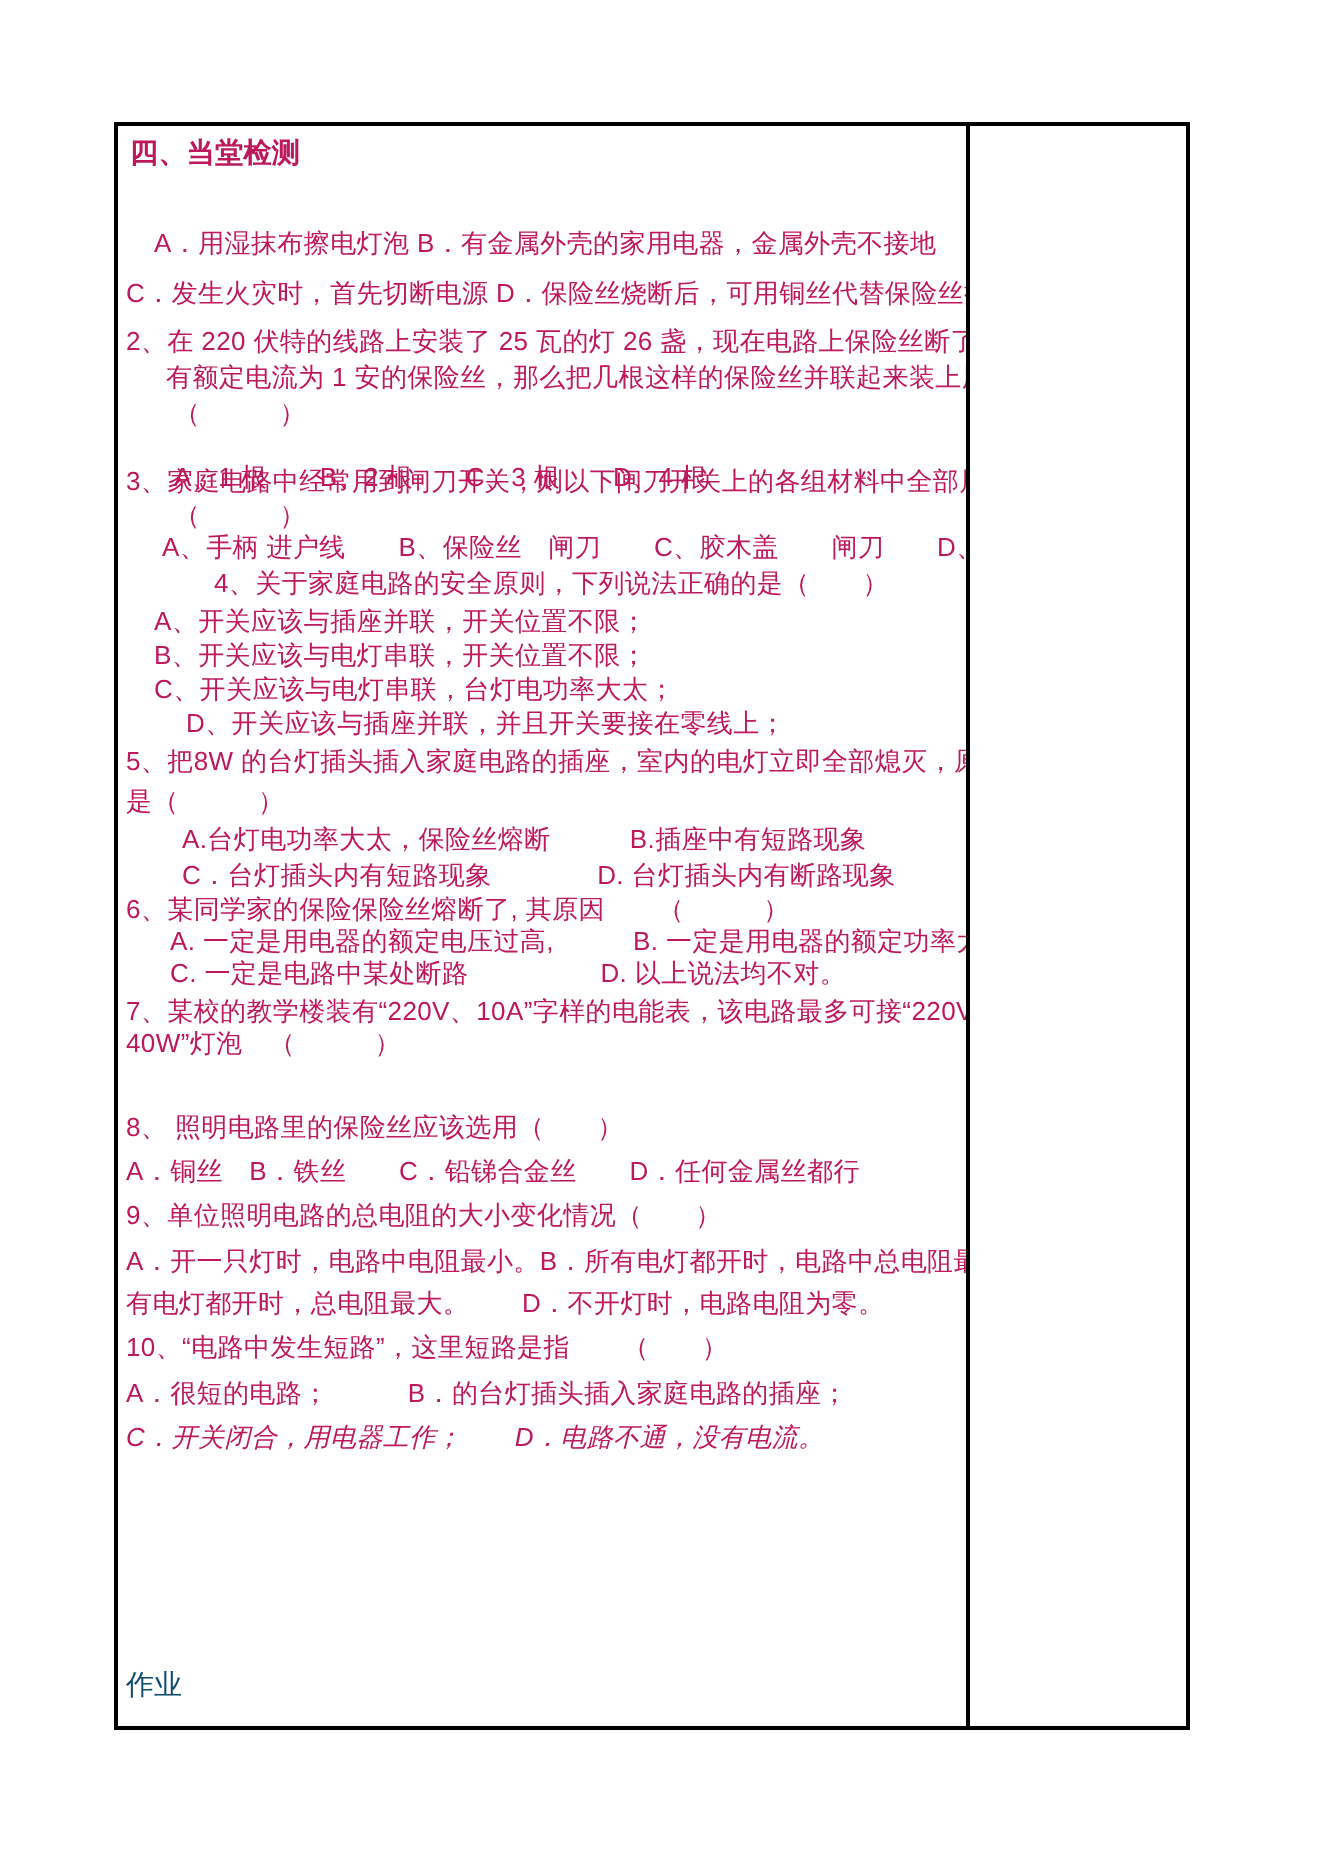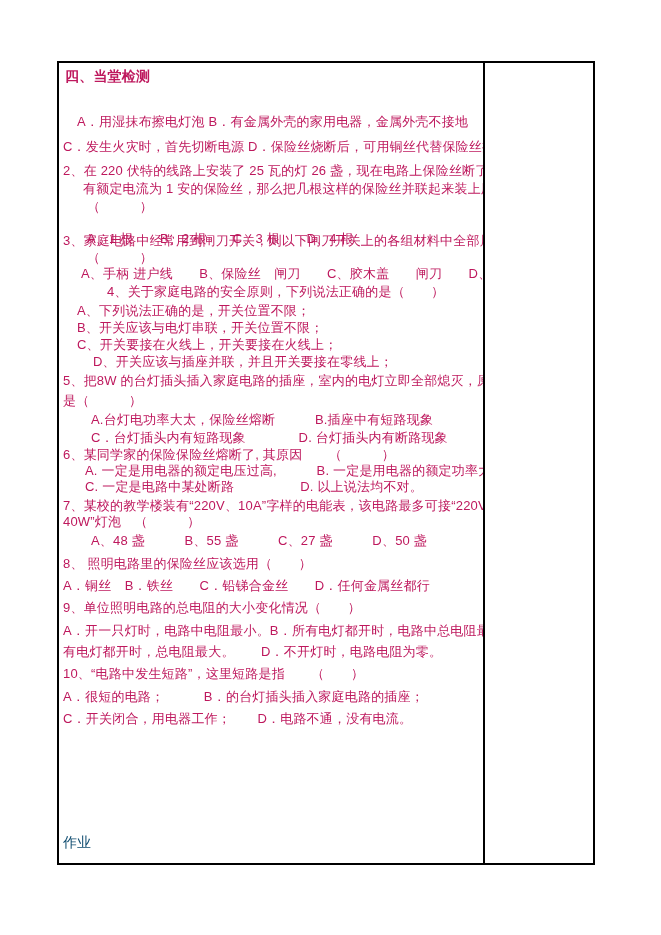--- a/index.html
+++ b/index.html
@@ -73,38 +73,37 @@
         <div class="doc-line" style="left: 18px; top: 51px;">A．用湿抹布擦电灯泡 B．有金属外壳的家用电器，金属外壳不接地</div>
         <div class="doc-line" style="left: 4px; top: 76px;">C．发生火灾时，首先切断电源 D．保险丝烧断后，可用铜丝代替保险丝接上</div>
         <div class="doc-line" style="left: 4px; top: 100px;">2、在 220 伏特的线路上安装了 25 瓦的灯 26 盏，现在电路上保险丝断了，我们手边</div>
         <div class="doc-line" style="left: 24px; top: 118px;">有额定电流为 1 安的保险丝，那么把几根这样的保险丝并联起来装上用比较合适</div>
         <div class="doc-line" style="left: 28px; top: 136px;">（　　　）</div>
         <div class="doc-line" style="left: 28px; top: 168px;">A、1 根　　B、2 根　　C、3 根　　D、4 根</div>
         <div class="doc-line" style="left: 4px; top: 170px;">3、家庭电路中经常用到闸刀开关，则以下闸刀开关上的各组材料中全部属于导体的</div>
         <div class="doc-line" style="left: 28px; top: 187px;">（　　　）</div>
         <div class="doc-line" style="left: 22px; top: 203px;">A、手柄 进户线　　B、保险丝　闸刀　　C、胶木盖　　闸刀　　D、瓷底　　闸刀</div>
         <div class="doc-line" style="left: 4px; top: 221px; margin-left: 44px;">4、关于家庭电路的安全原则，下列说法正确的是（　　）</div>
-        <div class="doc-line" style="left: 18px; top: 240px;">A、下列说法正确的是，开关位置不限；</div>
+        <div class="doc-line" style="left: 18px; top: 240px;">A、开关应该与插座并联，开关位置不限；</div>
         <div class="doc-line" style="left: 18px; top: 257px;">B、开关应该与电灯串联，开关位置不限；</div>
-        <div class="doc-line" style="left: 18px; top: 274px;">C、开关要接在火线上，开关要接在火线上；</div>
+        <div class="doc-line" style="left: 18px; top: 274px;">C、开关应该与电灯串联，台灯电功率大太；</div>
         <div class="doc-line" style="left: 22px; top: 291px; margin-left: 12px;">D、开关应该与插座并联，并且开关要接在零线上；</div>
         <div class="doc-line" style="left: 4px; top: 310px;">5、把8W 的台灯插头插入家庭电路的插座，室内的电灯立即全部熄灭，原因可能</div>
         <div class="doc-line" style="left: 4px; top: 330px;">是（　　　）</div>
         <div class="doc-line" style="left: 32px; top: 349px;">A.台灯电功率大太，保险丝熔断　　　B.插座中有短路现象</div>
         <div class="doc-line" style="left: 32px; top: 367px;">C．台灯插头内有短路现象　　　　D. 台灯插头内有断路现象</div>
         <div class="doc-line" style="left: 4px; top: 384px;">6、某同学家的保险保险丝熔断了, 其原因　　（　　　）</div>
         <div class="doc-line" style="left: 26px; top: 400px;">A. 一定是用电器的额定电压过高,　　　B. 一定是用电器的额定功率太大；</div>
         <div class="doc-line" style="left: 26px; top: 416px;">C. 一定是电路中某处断路　　　　　D. 以上说法均不对。</div>
         <div class="doc-line" style="left: 4px; top: 435px;">7、某校的教学楼装有“220V、10A”字样的电能表，该电路最多可接“220V、</div>
         <div class="doc-line" style="left: 4px; top: 451px;">40W”灯泡　（　　　）</div>
-        <div class="doc-line" style="left: 32px; top: 470px;">A、48 盏　　　B、55 盏　　　C、27 盏　　　D、50 盏</div>
         <div class="doc-line" style="left: 4px; top: 493px;">8、 照明电路里的保险丝应该选用（　　）</div>
         <div class="doc-line" style="left: 4px; top: 515px;">A．铜丝　B．铁丝　　C．铅锑合金丝　　D．任何金属丝都行</div>
         <div class="doc-line" style="left: 4px; top: 537px;">9、单位照明电路的总电阻的大小变化情况（　　）</div>
         <div class="doc-line" style="left: 4px; top: 560px;">A．开一只灯时，电路中电阻最小。B．所有电灯都开时，电路中总电阻最小C．所</div>
         <div class="doc-line" style="left: 4px; top: 581px;">有电灯都开时，总电阻最大。　　D．不开灯时，电路电阻为零。</div>
         <div class="doc-line" style="left: 4px; top: 603px;">10、“电路中发生短路”，这里短路是指　　（　　）</div>
         <div class="doc-line" style="left: 4px; top: 626px;">A．很短的电路；　　　B．的台灯插头插入家庭电路的插座；</div>
-        <div class="doc-line" style="left: 4px; top: 648px;">C．开关闭合，用电器工作；　　D．电路不通，没有电流。</div>
+        <div class="doc-line" style="left: 4px; top: 648px; font-style: italic;">C．开关闭合，用电器工作；　　D．电路不通，没有电流。</div>
       </div>
     <div class="cell-right"></div>
   </div>
 </div>
 
 </body></html>

